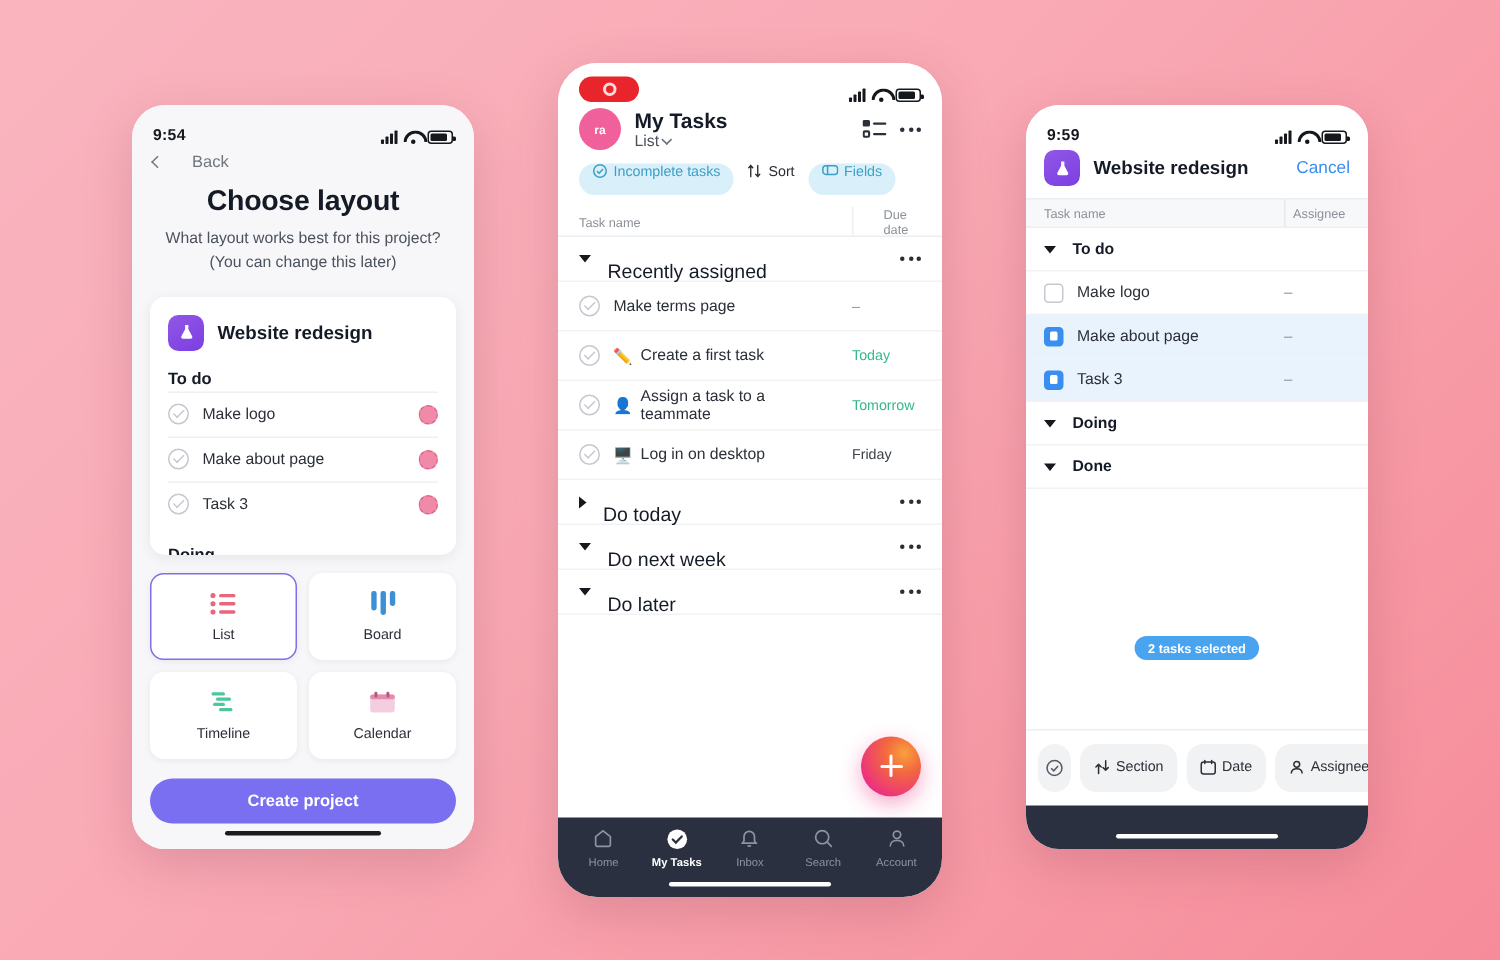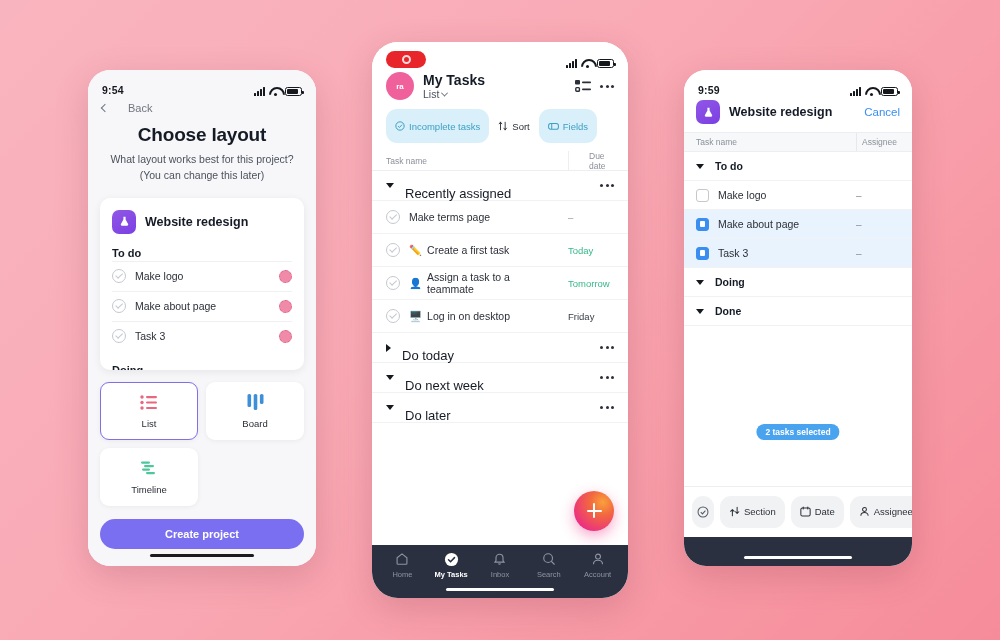--- a/index.html
+++ b/index.html
@@ -107,21 +107,21 @@
   }
   .p2-h-txt { flex: 1; }
   .p2-h-title { font-size: 14px; font-weight: 700; color: #151b26; line-height: 1.15; }
   .p2-h-sub { font-size: 10.5px; color: #4b525d; display: flex; align-items: center; gap: 3px; }
   .chev-dn { width: 5px; height: 5px; border-right: 1.3px solid #6b717b; border-bottom: 1.3px solid #6b717b; transform: rotate(45deg) translate(-1px,-1px); }
   .icon-btn { display: flex; align-items: center; justify-content: center; flex: 0 0 auto; }
   .dots { display: flex; gap: 2.5px; }
   .dots i { width: 3px; height: 3px; border-radius: 50%; background: #2b2f37; display: block; }
   .p2-chips { display: flex; align-items: center; gap: 9px; padding: 9px 14px 8px; }
   .chip {
-    display: flex; align-items: center; gap: 4px; height: 34px; padding: 0 9px;
+    display: flex; gap: 4px; height: 21px; padding: 0 9px;
     border-radius: 11px; font-size: 9.5px; white-space: nowrap;
   }
   .chip.blue { background: #d9f0fb; color: #3c9fc4; }
   .chip.plain { color: #2b2f37; padding: 0; }
   .col-head {
     display: flex; align-items: center; padding: 0 14px; height: 20px;
     border-bottom: 1px solid #eceef1; font-size: 8.5px; color: #8b9099;
   }
   .col-head .c1 { flex: 1; }
   .col-head .c2 { width: 46px; text-align: left; padding-left: 20px; border-left: 1px solid #eceef1; height:100%; display:flex; align-items:center;}
@@ -296,20 +296,31 @@
             <g fill="#4cc79b">
               <rect x="1" y="0.5" width="9" height="2.2" rx="1.1"></rect>
               <rect x="4" y="4" width="10" height="2.2" rx="1.1"></rect>
               <rect x="2" y="7.5" width="8" height="2.2" rx="1.1"></rect>
               <rect x="6" y="11" width="9" height="2.2" rx="1.1"></rect>
             </g>
           </svg>
         </span>
         <span class="p1-opt-label">Timeline</span>
       </div>
+      <div class="p1-opt">
+        <span class="opt-ico">
+          <svg width="18" height="15" viewBox="0 0 18 15">
+            <rect x="0.8" y="2" width="16.4" height="12" rx="2" fill="#f4cede"></rect>
+            <rect x="0.8" y="2" width="16.4" height="3.2" rx="1.4" fill="#e38cb0"></rect>
+            <rect x="3.6" y="0" width="2" height="4" rx="1" fill="#b05c80"></rect>
+            <rect x="11.6" y="0" width="2" height="4" rx="1" fill="#b05c80"></rect>
+          </svg>
+        </span>
+        <span class="p1-opt-label">Calendar</span>
+      </div>
     </div>
 
     <div class="btn-create">Create project</div>
 
     <div class="home-wrap">
       <div class="home-ind"></div>
     </div>
   </div>
 </div>
 

